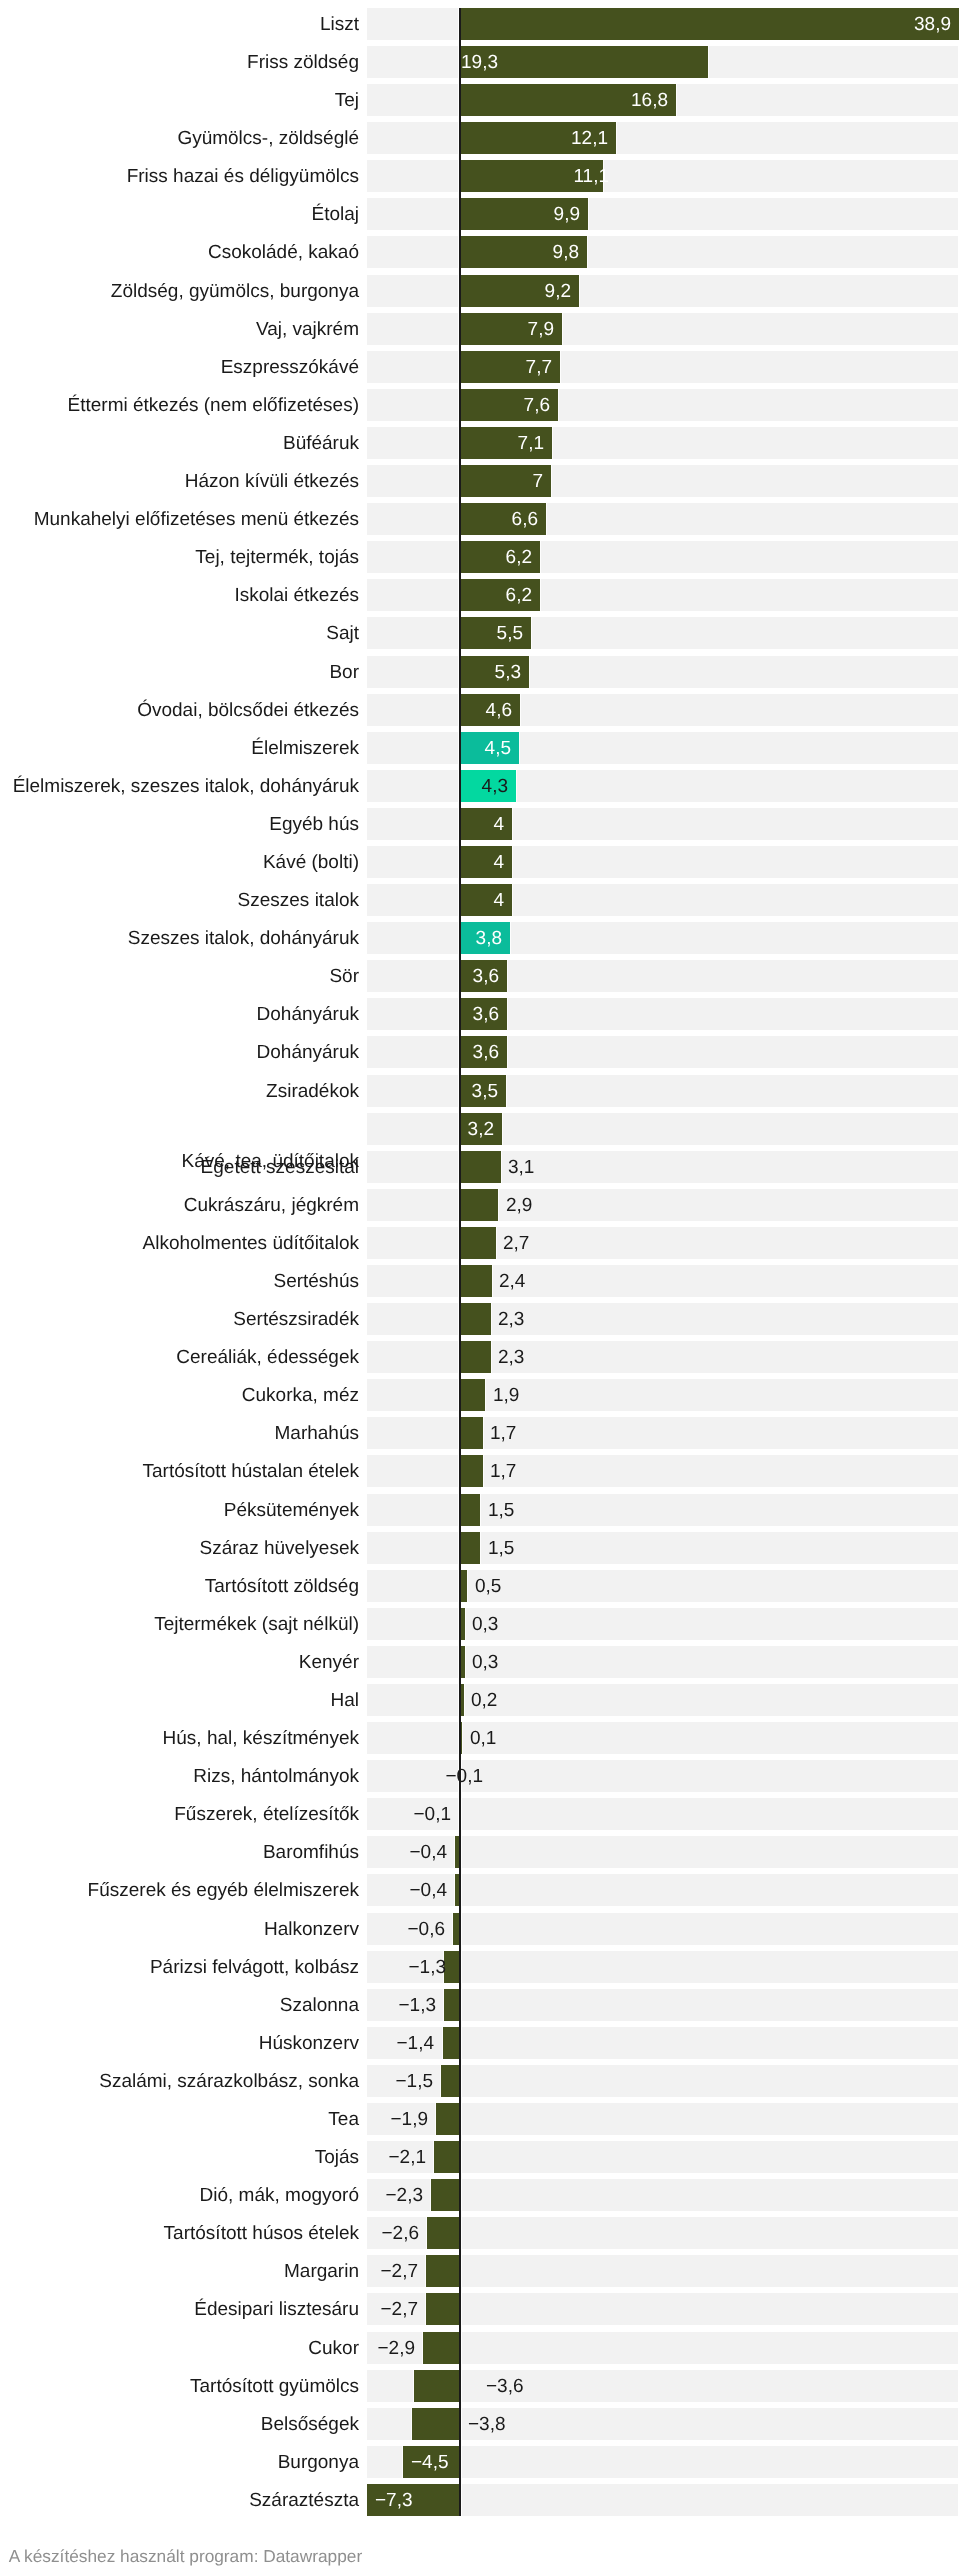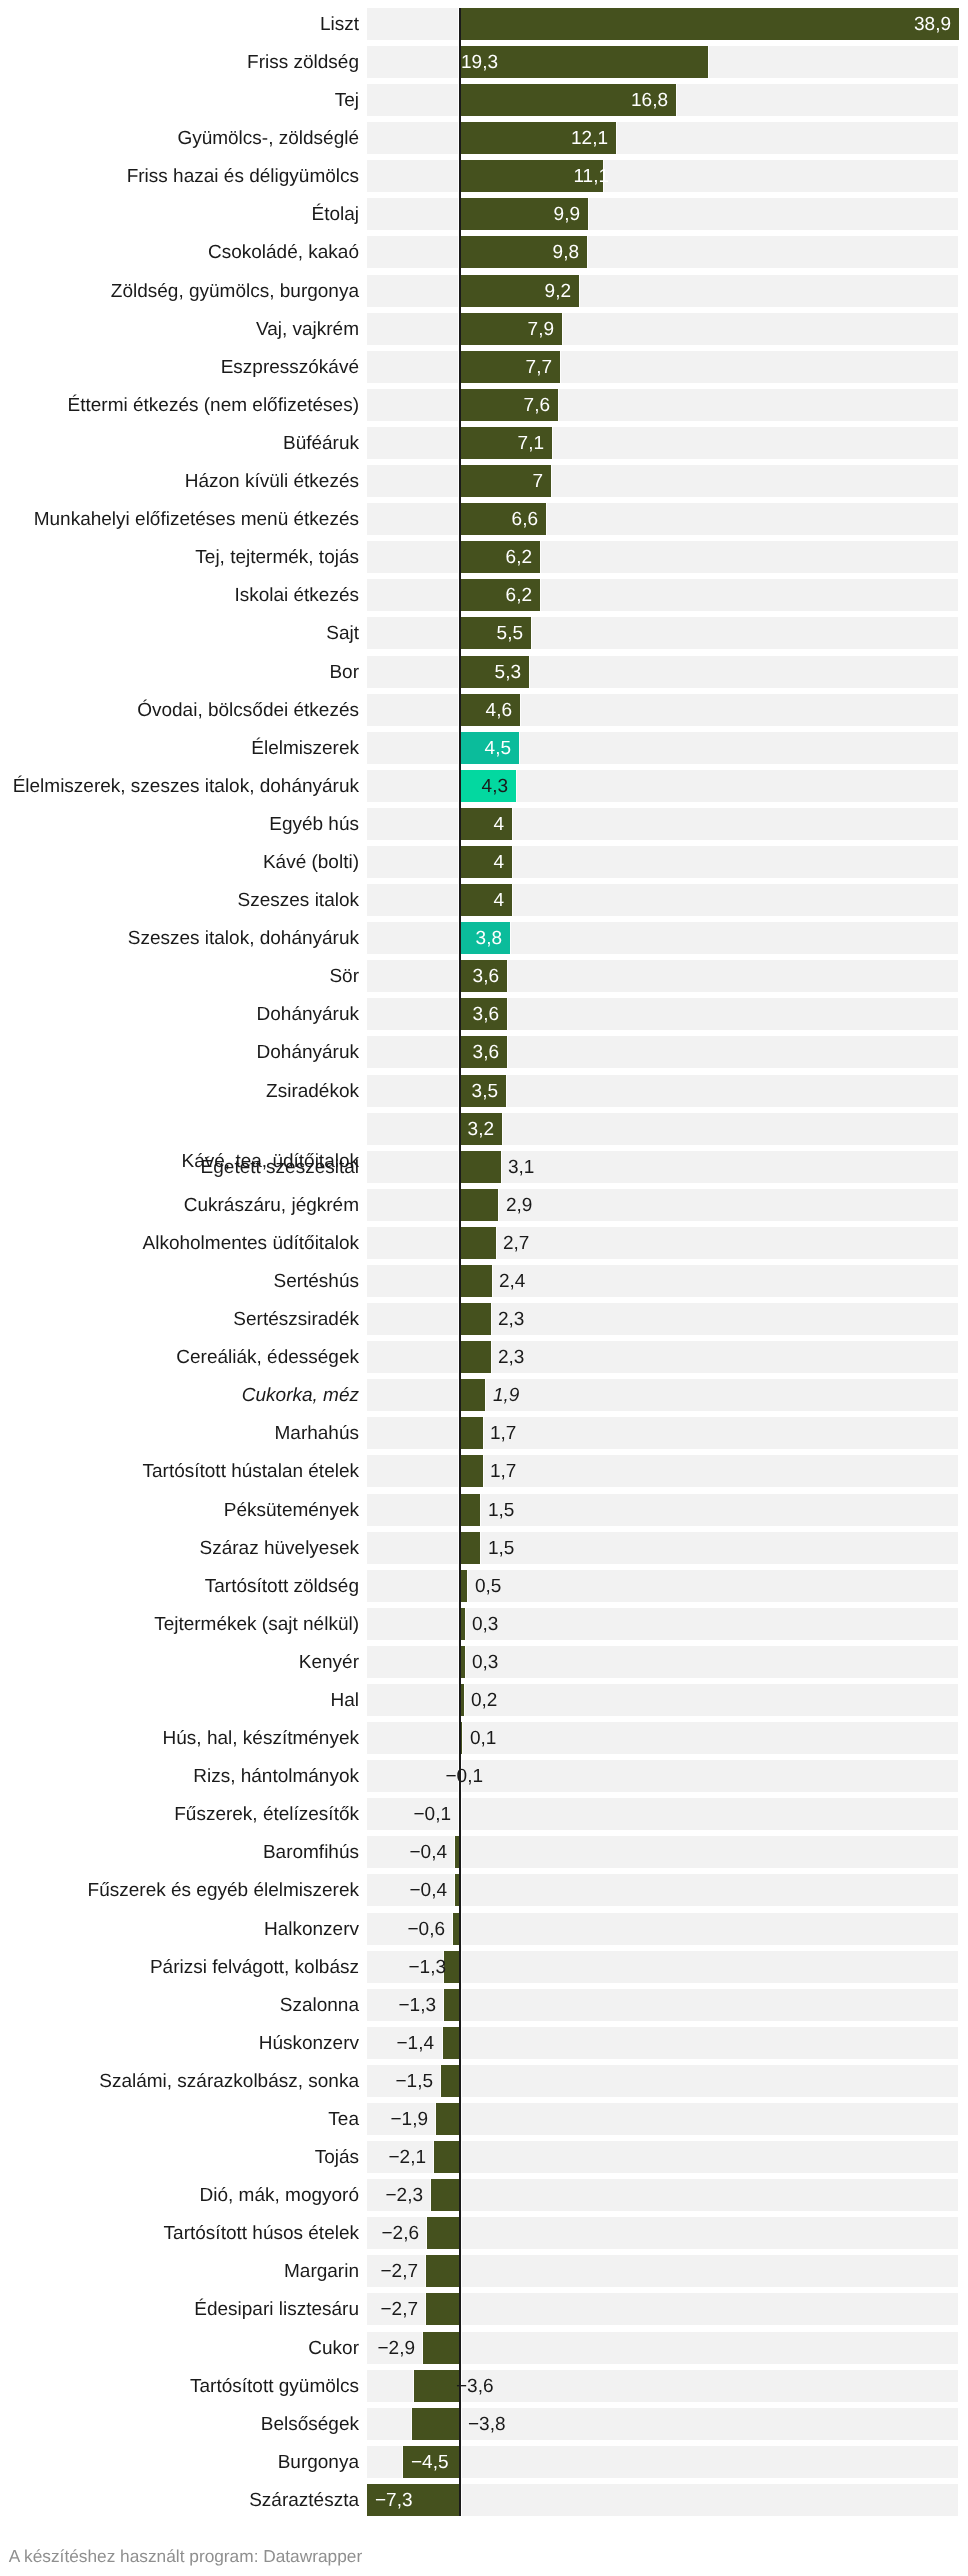--- a/index.html
+++ b/index.html
@@ -323,21 +323,21 @@
   </div>
 
   <div class="bar-row" style="top: 1341px;">
     <div class="row-band" style="left: 367px; width: 91px;"></div>
     <div class="row-band" style="left: 462px; width: 496px;"></div>
     <div class="category-label" style="width: 359px;">Cereáliák, édességek</div>
     <div class="bar" style="left: 461px; width: 29.5px; background: rgb(69, 81, 30);"></div>
     <div class="bar-value-label is-outside" style="left: 498px; text-align: left;">2,3</div>
   </div>
 
-  <div class="bar-row" style="top: 1379px; font-style: italic;">
+  <div class="bar-row" style="top: 1379px;">
     <div class="row-band" style="left: 367px; width: 91px;"></div>
     <div class="row-band" style="left: 462px; width: 496px;"></div>
     <div class="category-label" style="width: 359px;">Cukorka, méz</div>
     <div class="bar" style="left: 461px; width: 24px; background: rgb(69, 81, 30);"></div>
     <div class="bar-value-label is-outside" style="left: 493px; text-align: left;">1,9</div>
   </div>
 
   <div class="bar-row" style="top: 1417px;">
     <div class="row-band" style="left: 367px; width: 91px;"></div>
     <div class="row-band" style="left: 462px; width: 496px;"></div>
@@ -536,21 +536,21 @@
     <div class="category-label" style="width: 359px;">Cukor</div>
     <div class="bar" style="left: 423px; width: 37px; background: rgb(69, 81, 30);"></div>
     <div class="bar-value-label is-outside" style="right: 553px; text-align: right;">−2,9</div>
   </div>
 
   <div class="bar-row" style="top: 2370px;">
     <div class="row-band" style="left: 367px; width: 91px;"></div>
     <div class="row-band" style="left: 462px; width: 496px;"></div>
     <div class="category-label" style="width: 359px;">Tartósított gyümölcs</div>
     <div class="bar" style="left: 414px; width: 46px; background: rgb(69, 81, 30);"></div>
-    <div class="bar-value-label is-outside" style="left: 456px; text-align: left;">−3,6</div>
+    <div class="bar-value-label is-outside" style="left: 486px; text-align: left;">−3,6</div>
   </div>
 
   <div class="bar-row" style="top: 2408px;">
     <div class="row-band" style="left: 367px; width: 91px;"></div>
     <div class="row-band" style="left: 462px; width: 496px;"></div>
     <div class="category-label" style="width: 359px;">Belsőségek</div>
     <div class="bar" style="left: 412px; width: 49px; background: rgb(69, 81, 30);"></div>
     <div class="bar-value-label is-outside" style="left: 468px; text-align: left;">−3,8</div>
   </div>
 

